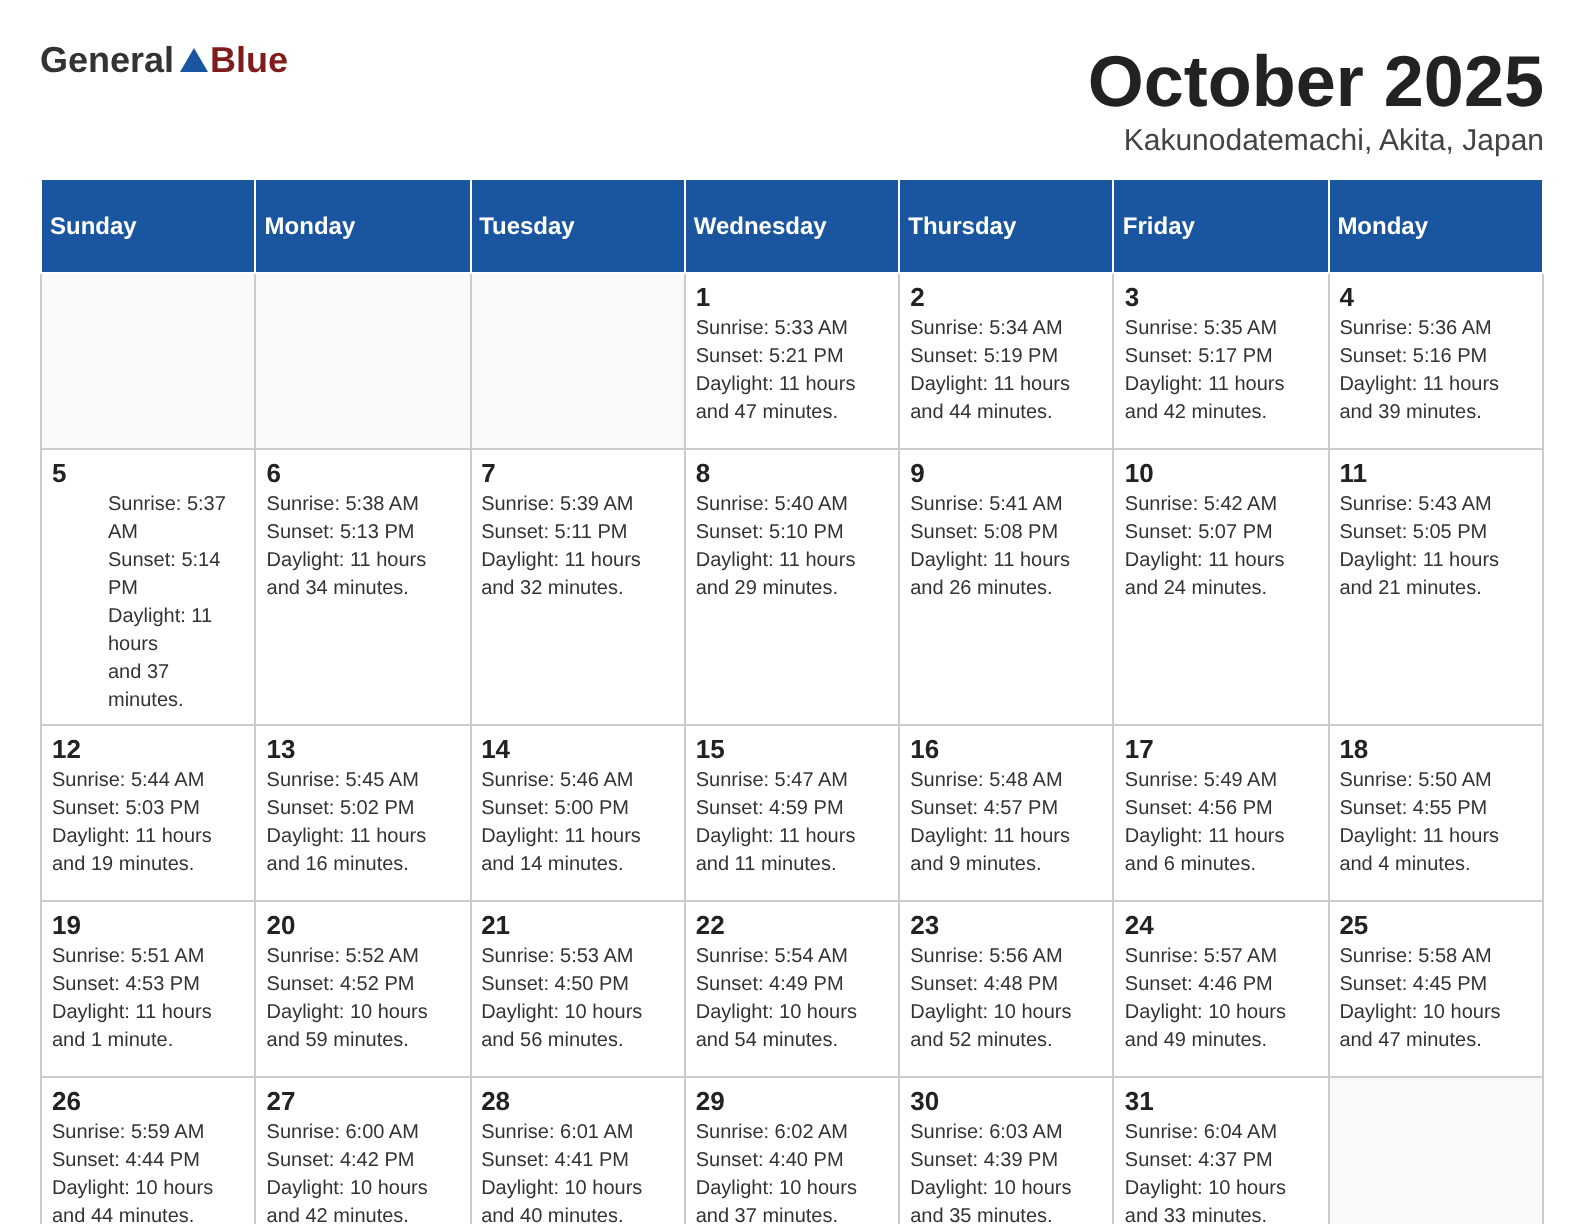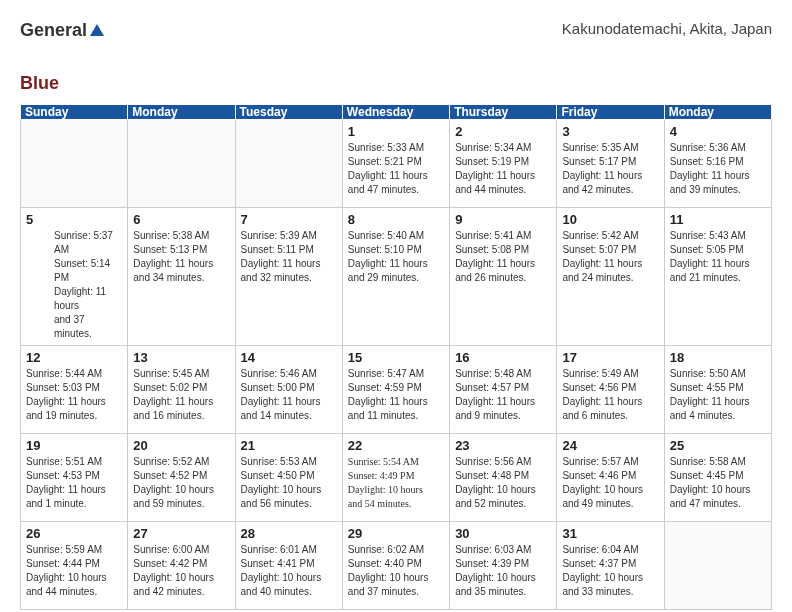--- a/index.html
+++ b/index.html
@@ -11,23 +11,21 @@
       padding: 20px;
     }
     .header {
       display: flex;
       justify-content: space-between;
       align-items: flex-start;
       margin-bottom: 10px;
     }
     .logo {
       display: flex;
-      flex-direction: column;
       align-items: flex-start;
-      gap: 32px;
     }
     .logo-general {
       font-size: 18px;
       font-weight: bold;
       color: #333;
     }
     .logo-blue {
       font-size: 18px;
       font-weight: bold;
       color: #7f1d1d;
@@ -49,21 +47,21 @@
       color: #444;
     }
     .calendar {
       width: 100%;
       border-collapse: collapse;
       font-size: 11px;
     }
     .calendar thead th {
       background: #1a56a0;
       color: #fff;
-      padding: 0 4px;
+      padding: 16px 4px;
       text-align: left;
       font-size: 12px;
       border: 1px solid #fff;
     }
     .calendar tbody td {
       border: 1px solid #ccc;
       vertical-align: top;
       padding: 4px 5px;
       width: calc(100% / 7);
       min-height: 80px;
@@ -96,20 +94,21 @@
       <span class="logo-general">General</span>
       <svg width="16" height="16" viewBox="0 0 16 16" style="margin-left:2px;margin-top:-2px;">
         <polygon points="8,2 15,14 1,14" fill="#1a56a0"></polygon>
       </svg>
     </div>
     <div>
       <span class="logo-blue">Blue</span>
     </div>
   </div>
   <div class="title-block">
+    <div class="month-title">October 2025</div>
     <div class="location">Kakunodatemachi, Akita, Japan</div>
   </div>
 </div>
 
 <table class="calendar">
   <thead>
     <tr>
     <th>Sunday</th>
         <th>Monday</th>
         <th>Tuesday</th>
@@ -272,21 +271,21 @@
         </td>
         <td>
           <span class="day-num">21</span>
           <div class="day-info" style="white-space: pre-line;">Sunrise: 5:53 AM
 Sunset: 4:50 PM
 Daylight: 10 hours
 and 56 minutes.</div>
         </td>
         <td>
           <span class="day-num">22</span>
-          <div class="day-info" style="white-space: pre-line; font-family: Liberation Serif, serif;">Sunrise: 5:54 AM
+          <div class="day-info" style="white-space: pre-line;">Sunrise: 5:54 AM
 Sunset: 4:49 PM
 Daylight: 10 hours
 and 54 minutes.</div>
         </td>
         <td>
           <span class="day-num">23</span>
           <div class="day-info" style="white-space: pre-line;">Sunrise: 5:56 AM
 Sunset: 4:48 PM
 Daylight: 10 hours
 and 52 minutes.</div>

